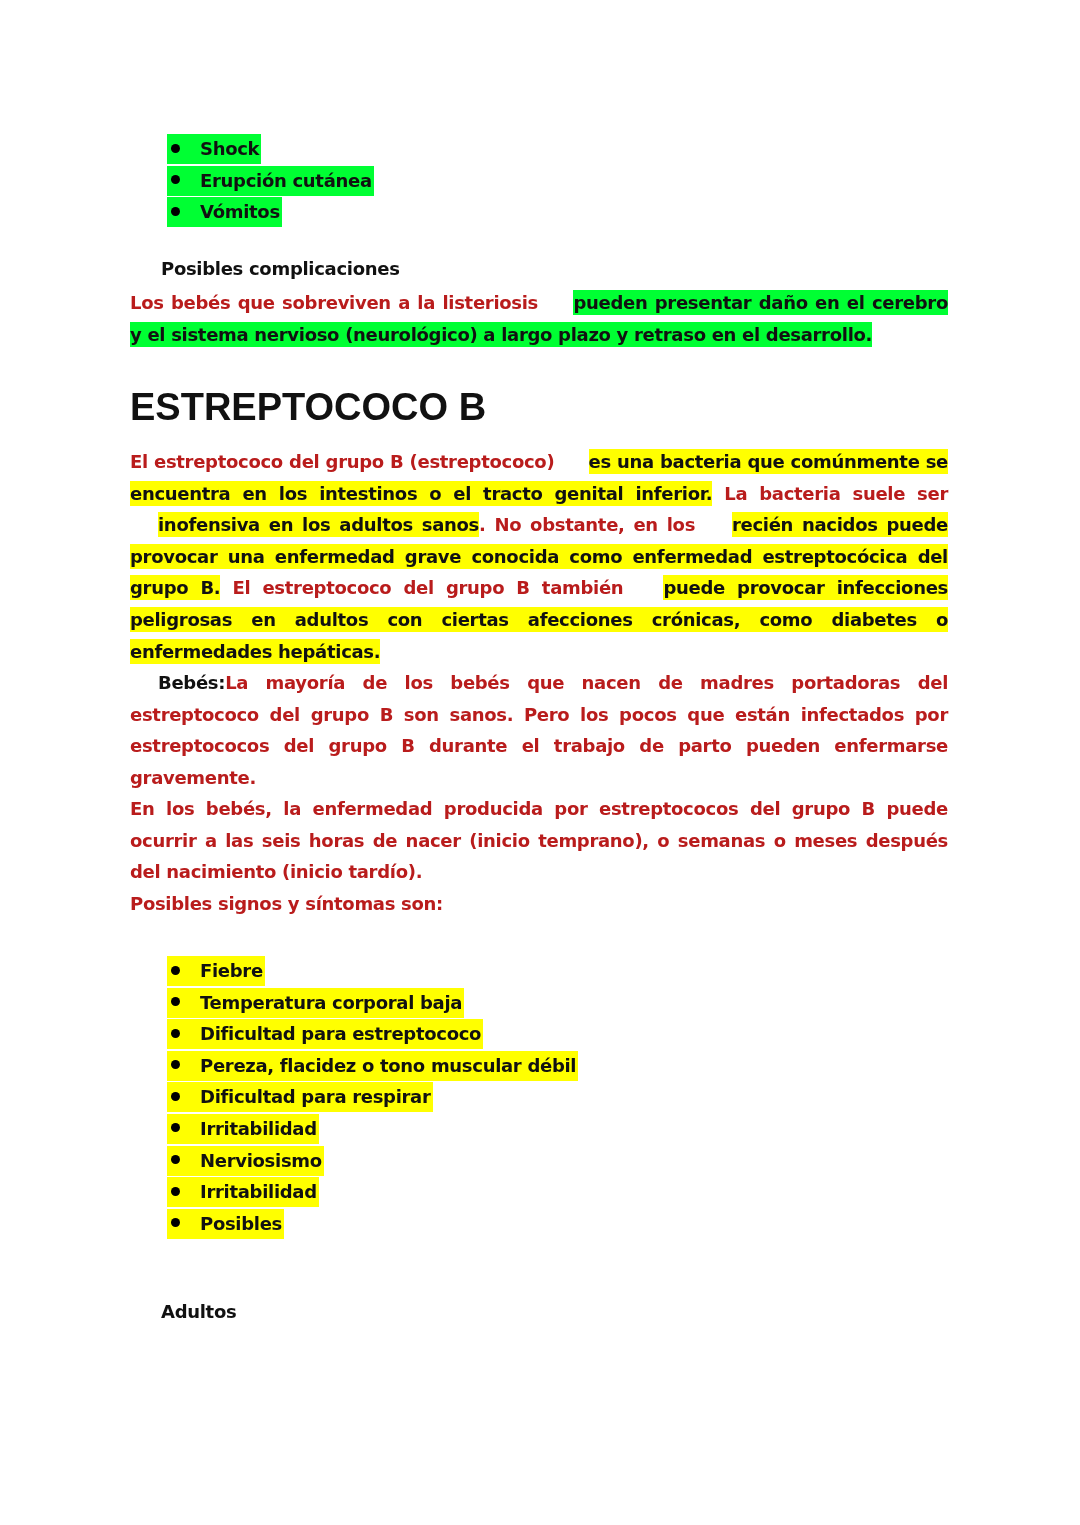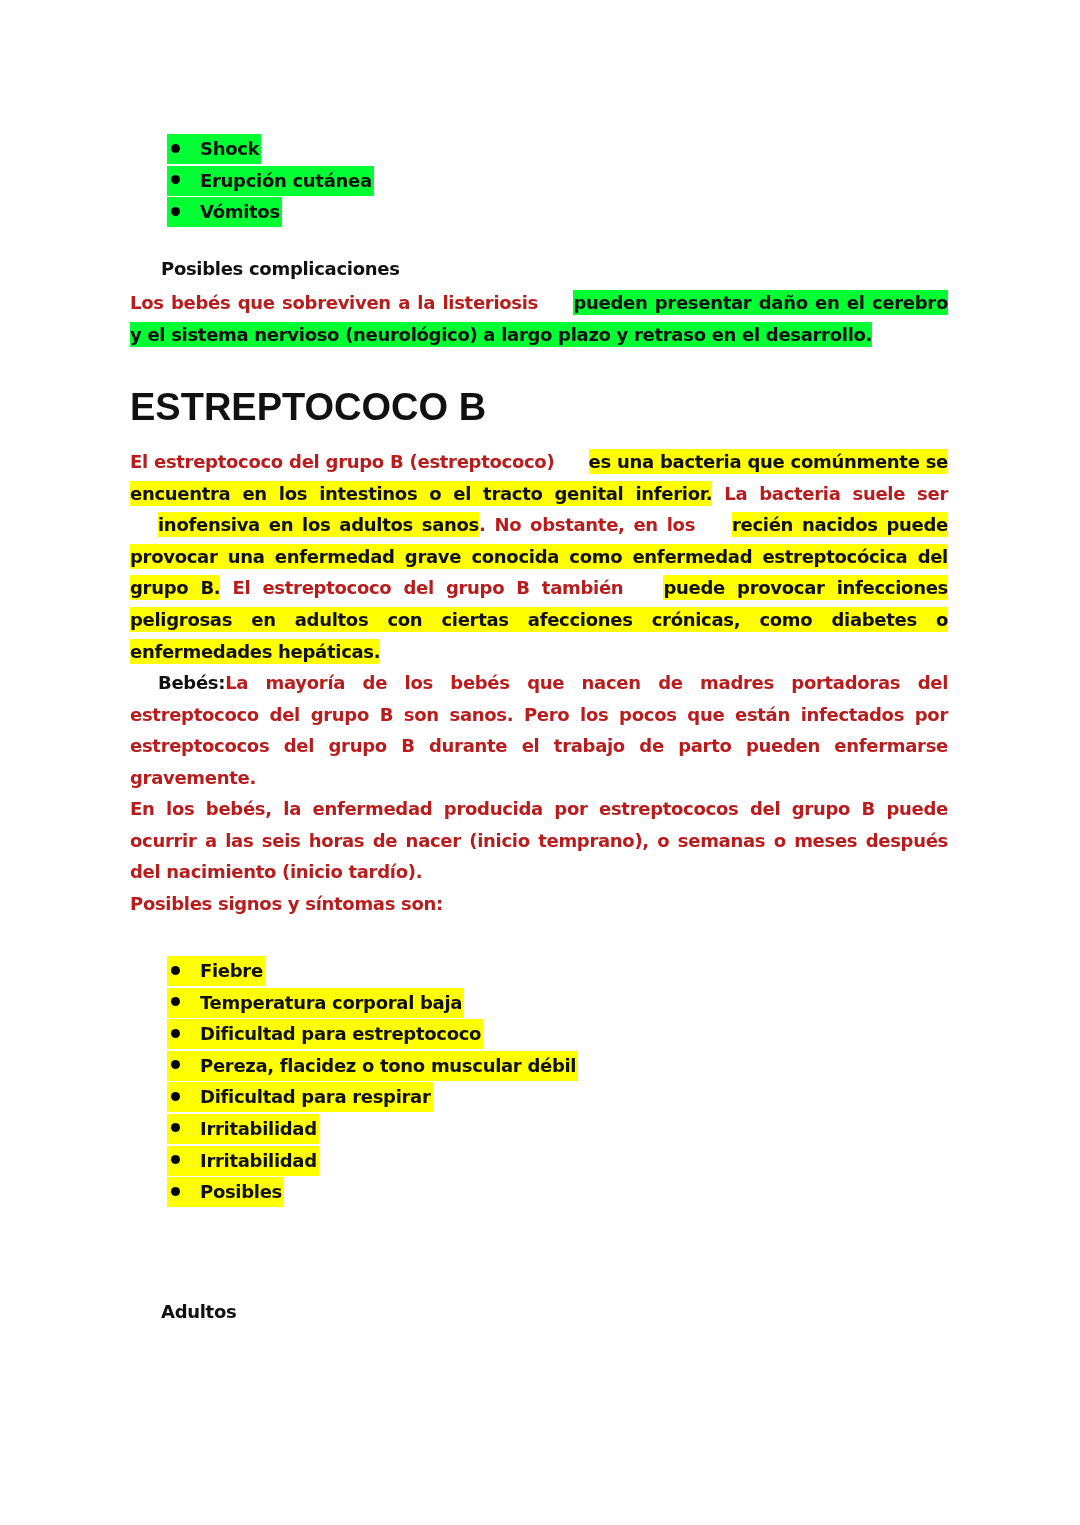--- a/index.html
+++ b/index.html
@@ -53,17 +53,18 @@
   <span class="light">Posibles signos y síntomas son:</span>
 </div>
 
 <ul class="list" style="top:951px;">
   <li><span class="hl yellow"><span class="bullet"></span><span>Fiebre</span></span></li>
   <li><span class="hl yellow"><span class="bullet"></span><span>Temperatura corporal baja</span></span></li>
   <li><span class="hl yellow"><span class="bullet"></span><span>Dificultad para estreptococo</span></span></li>
   <li><span class="hl yellow"><span class="bullet"></span><span>Pereza, flacidez o tono muscular débil</span></span></li>
   <li><span class="hl yellow"><span class="bullet"></span><span>Dificultad para respirar</span></span></li>
   <li><span class="hl yellow"><span class="bullet"></span><span>Irritabilidad</span></span></li>
+  <li><span class="hl yellow"><span class="bullet"></span><span>Nerviosismo</span></span></li>
   <li><span class="hl yellow"><span class="bullet"></span><span>Irritabilidad</span></span></li>
   <li><span class="hl yellow"><span class="bullet"></span><span>Posibles</span></span></li>
 </ul>
 
 <div class="heading-sub" style="top:1301px;">Adultos</div>
 
 </body></html>

